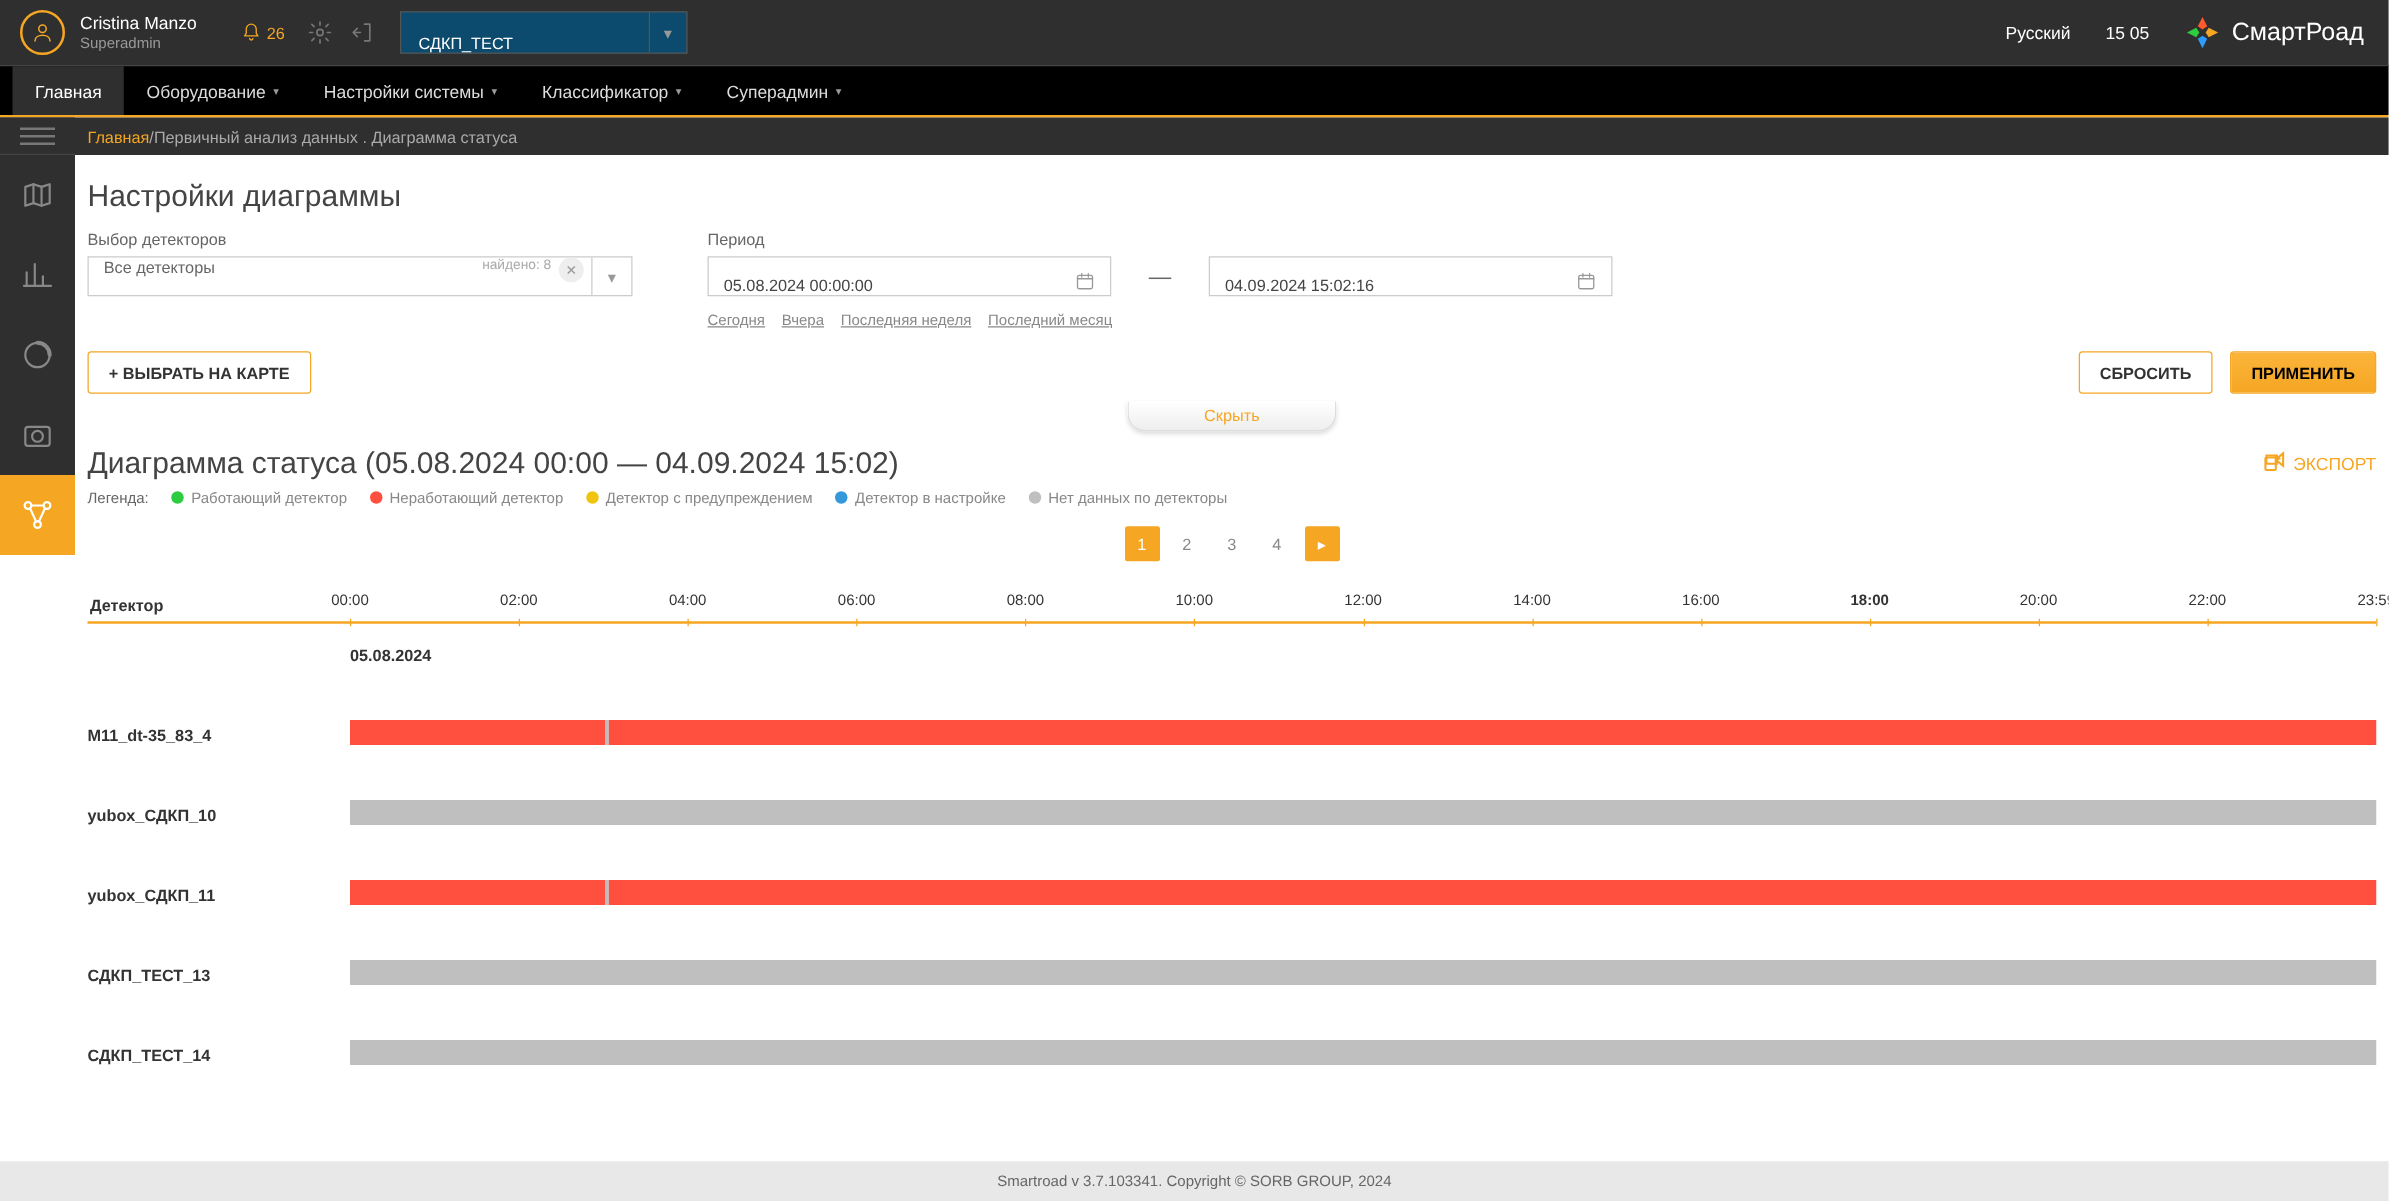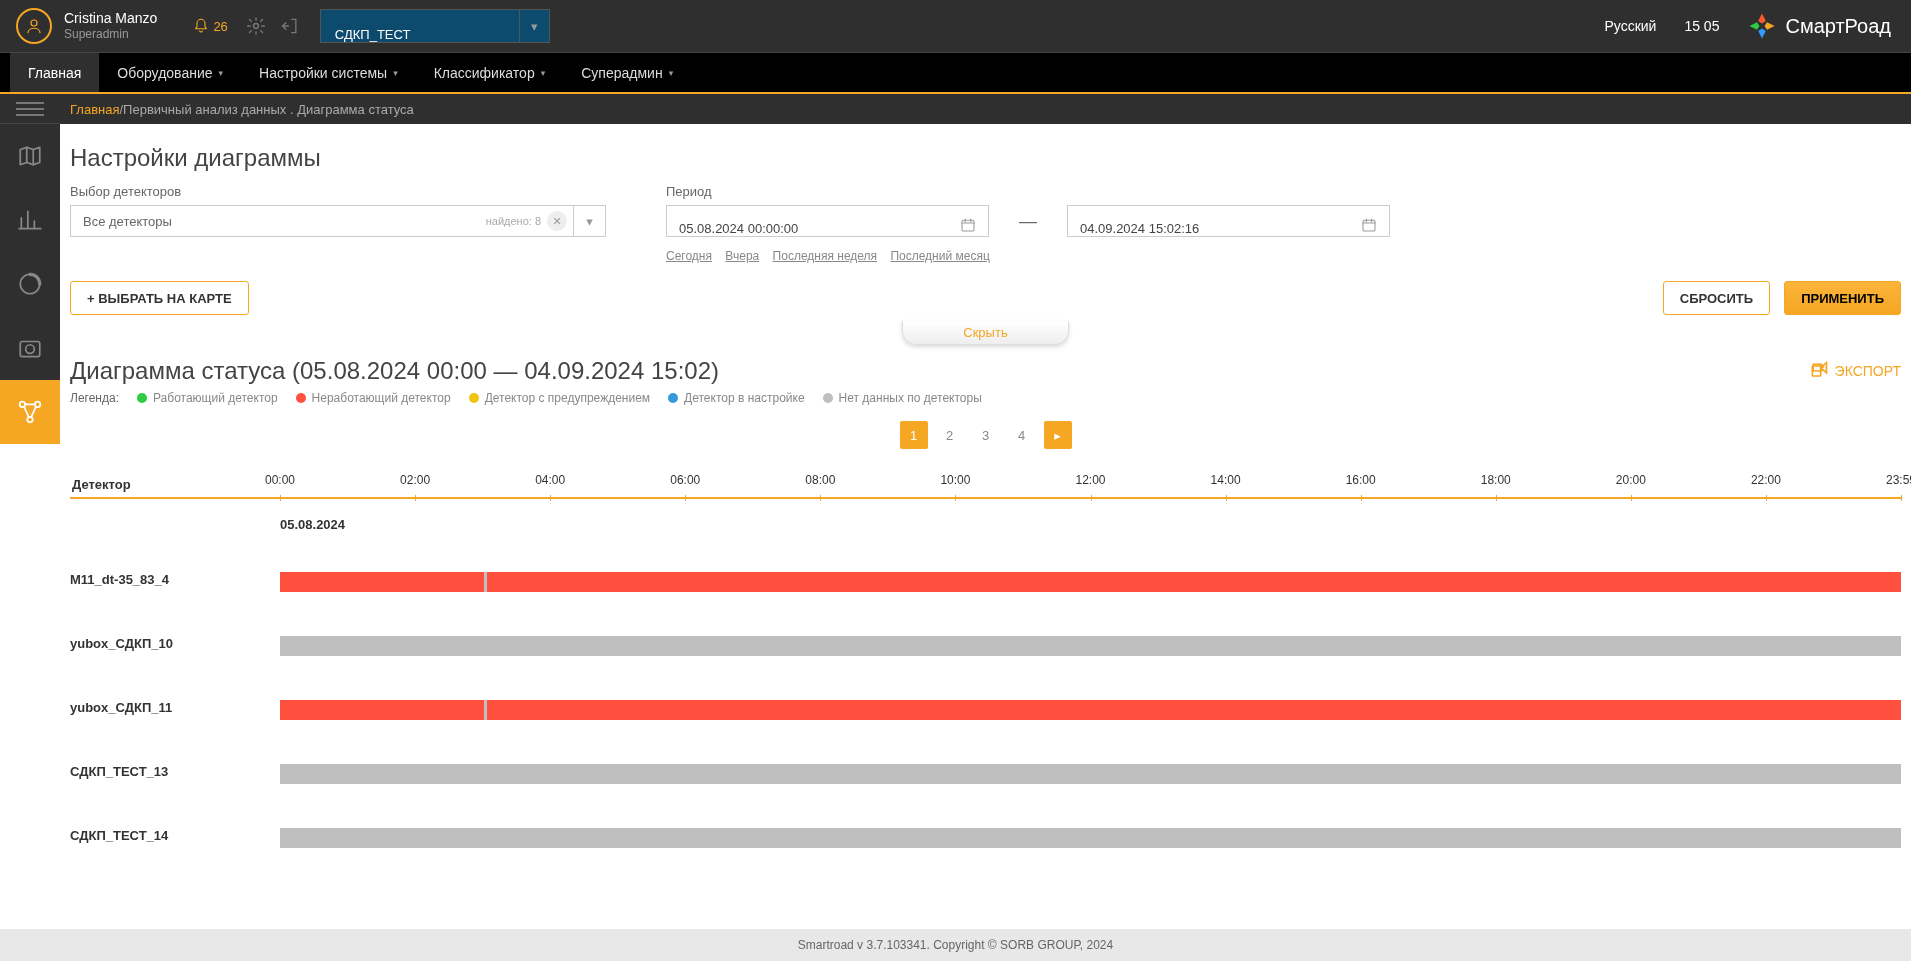--- a/index.html
+++ b/index.html
@@ -44,21 +44,21 @@
 .rail-item { height: 64px; display: flex; align-items: center; justify-content: center; color: #888; cursor: pointer; }
 .rail-item.active { background: #f5a623; color: #fff; position: relative; }
 .rail-item.active::after { content: ''; position: absolute; right: -8px; top: 50%; margin-top: -8px; border: 8px solid transparent; border-left-color: #f5a623; }
 
 
 .main { position: absolute; left: 60px; right: 0; top: 124px; bottom: 28px; padding: 20px 10px 16px 10px; overflow: hidden; }
 .settings-h { font-size: 24px; color: #444; font-weight: normal; margin-bottom: 12px; }
 .filters { display: flex; gap: 60px; align-items: flex-start; margin-bottom: 18px; }
 .fgroup { display: flex; flex-direction: column; gap: 6px; }
 .flabel { font-size: 13px; color: #666; }
-.det-select { width: 536px; height: 32px; border: 1px solid #ccc; display: flex; align-items: center; font-size: 13px; color: #666; }
+.det-select { width: 436px; height: 32px; border: 1px solid #ccc; display: flex; align-items: flex-start; font-size: 13px; color: #666; }
 .det-select .txt { padding: 0 12px; flex: 1; }
 .det-select .found { font-size: 11px; color: #aaa; padding-right: 6px; }
 .det-select .clear { width: 20px; height: 20px; border-radius: 50%; background: #eee; color: #999; display: flex; align-items: center; justify-content: center; font-size: 11px; margin-right: 6px; }
 .det-select .dd { width: 32px; height: 100%; border-left: 1px solid #ccc; display: flex; align-items: center; justify-content: center; color: #999; }
 .period-row { display: flex; align-items: center; gap: 30px; }
 .date-input { width: 323px; height: 32px; border: 1px solid #ccc; display: flex; align-items: flex-end; padding: 0 12px; font-size: 13px; color: #444; }
 .date-input .cal { margin-left: auto; color: #999; }
 .dash { font-size: 18px; color: #666; }
 .quick-links { margin-top: 6px; font-size: 12px; }
 .quick-links span { color: #888; text-decoration: underline; margin-right: 10px; cursor: pointer; }
@@ -87,21 +87,21 @@
 
 
 .chart { margin-top: 24px; position: relative; }
 .axis-row { display: flex; align-items: center; border-bottom: 2px solid #f5a623; padding-bottom: 2px; }
 .det-col-h { width: 210px; font-size: 13px; font-weight: bold; color: #333; padding-left: 2px; }
 .ticks { flex: 1; position: relative; height: 22px; display: flex; }
 .tick { position: absolute; font-size: 12px; color: #333; transform: translateX(-50%); top: 0;}
 .tickline { position: absolute; bottom: -6px; width: 1px; height: 6px; background: #f5a623; }
 .rows-wrap { padding-top: 8px; }
 .date-row { padding-left: 210px; font-size: 13px; font-weight: bold; color: #333; margin: 10px 0 8px; }
-.drow { display: flex; align-items: flex-start; height: 24px; margin-bottom: 28px; margin-top: 40px; }
+.drow { display: flex; align-items: flex-end; height: 24px; margin-bottom: 28px; margin-top: 40px; }
 .drow .lbl { width: 210px; font-size: 13px; font-weight: bold; color: #333; }
 .drow .bar-area { flex: 1; position: relative; height: 20px; }
 .seg { position: absolute; top: 0; height: 20px; }
 
 
 .footer { position: absolute; left: 0; right: 0; bottom: 0; height: 32px; background: #e8e8e8; color: #666; font-size: 12px; display: flex; align-items: center; justify-content: center; }
 
 
 .stroke-ic { stroke: currentColor; stroke-width: 1.6; fill: none; stroke-linecap: round; stroke-linejoin: round; }
 </style>
@@ -337,21 +337,21 @@
           <div class="tick" style="left: 33.3333%;">08:00</div>
           <div class="tickline" style="left: 33.3333%;"></div>
           <div class="tick" style="left: 41.6667%;">10:00</div>
           <div class="tickline" style="left: 41.6667%;"></div>
           <div class="tick" style="left: 50%;">12:00</div>
           <div class="tickline" style="left: 50%;"></div>
           <div class="tick" style="left: 58.3333%;">14:00</div>
           <div class="tickline" style="left: 58.3333%;"></div>
           <div class="tick" style="left: 66.6667%;">16:00</div>
           <div class="tickline" style="left: 66.6667%;"></div>
-          <div class="tick" style="left: 75%;">18:00</div>
+          <div class="tick" style="left: 75%; font-weight: bold;">18:00</div>
           <div class="tickline" style="left: 75%;"></div>
           <div class="tick" style="left: 83.3333%;">20:00</div>
           <div class="tickline" style="left: 83.3333%;"></div>
           <div class="tick" style="left: 91.6667%;">22:00</div>
           <div class="tickline" style="left: 91.6667%;"></div>
           <div class="tick" style="left: 100%;">23:59</div>
           <div class="tickline" style="left: 100%;"></div>
         </div>
     </div>
     <div class="rows-wrap">

